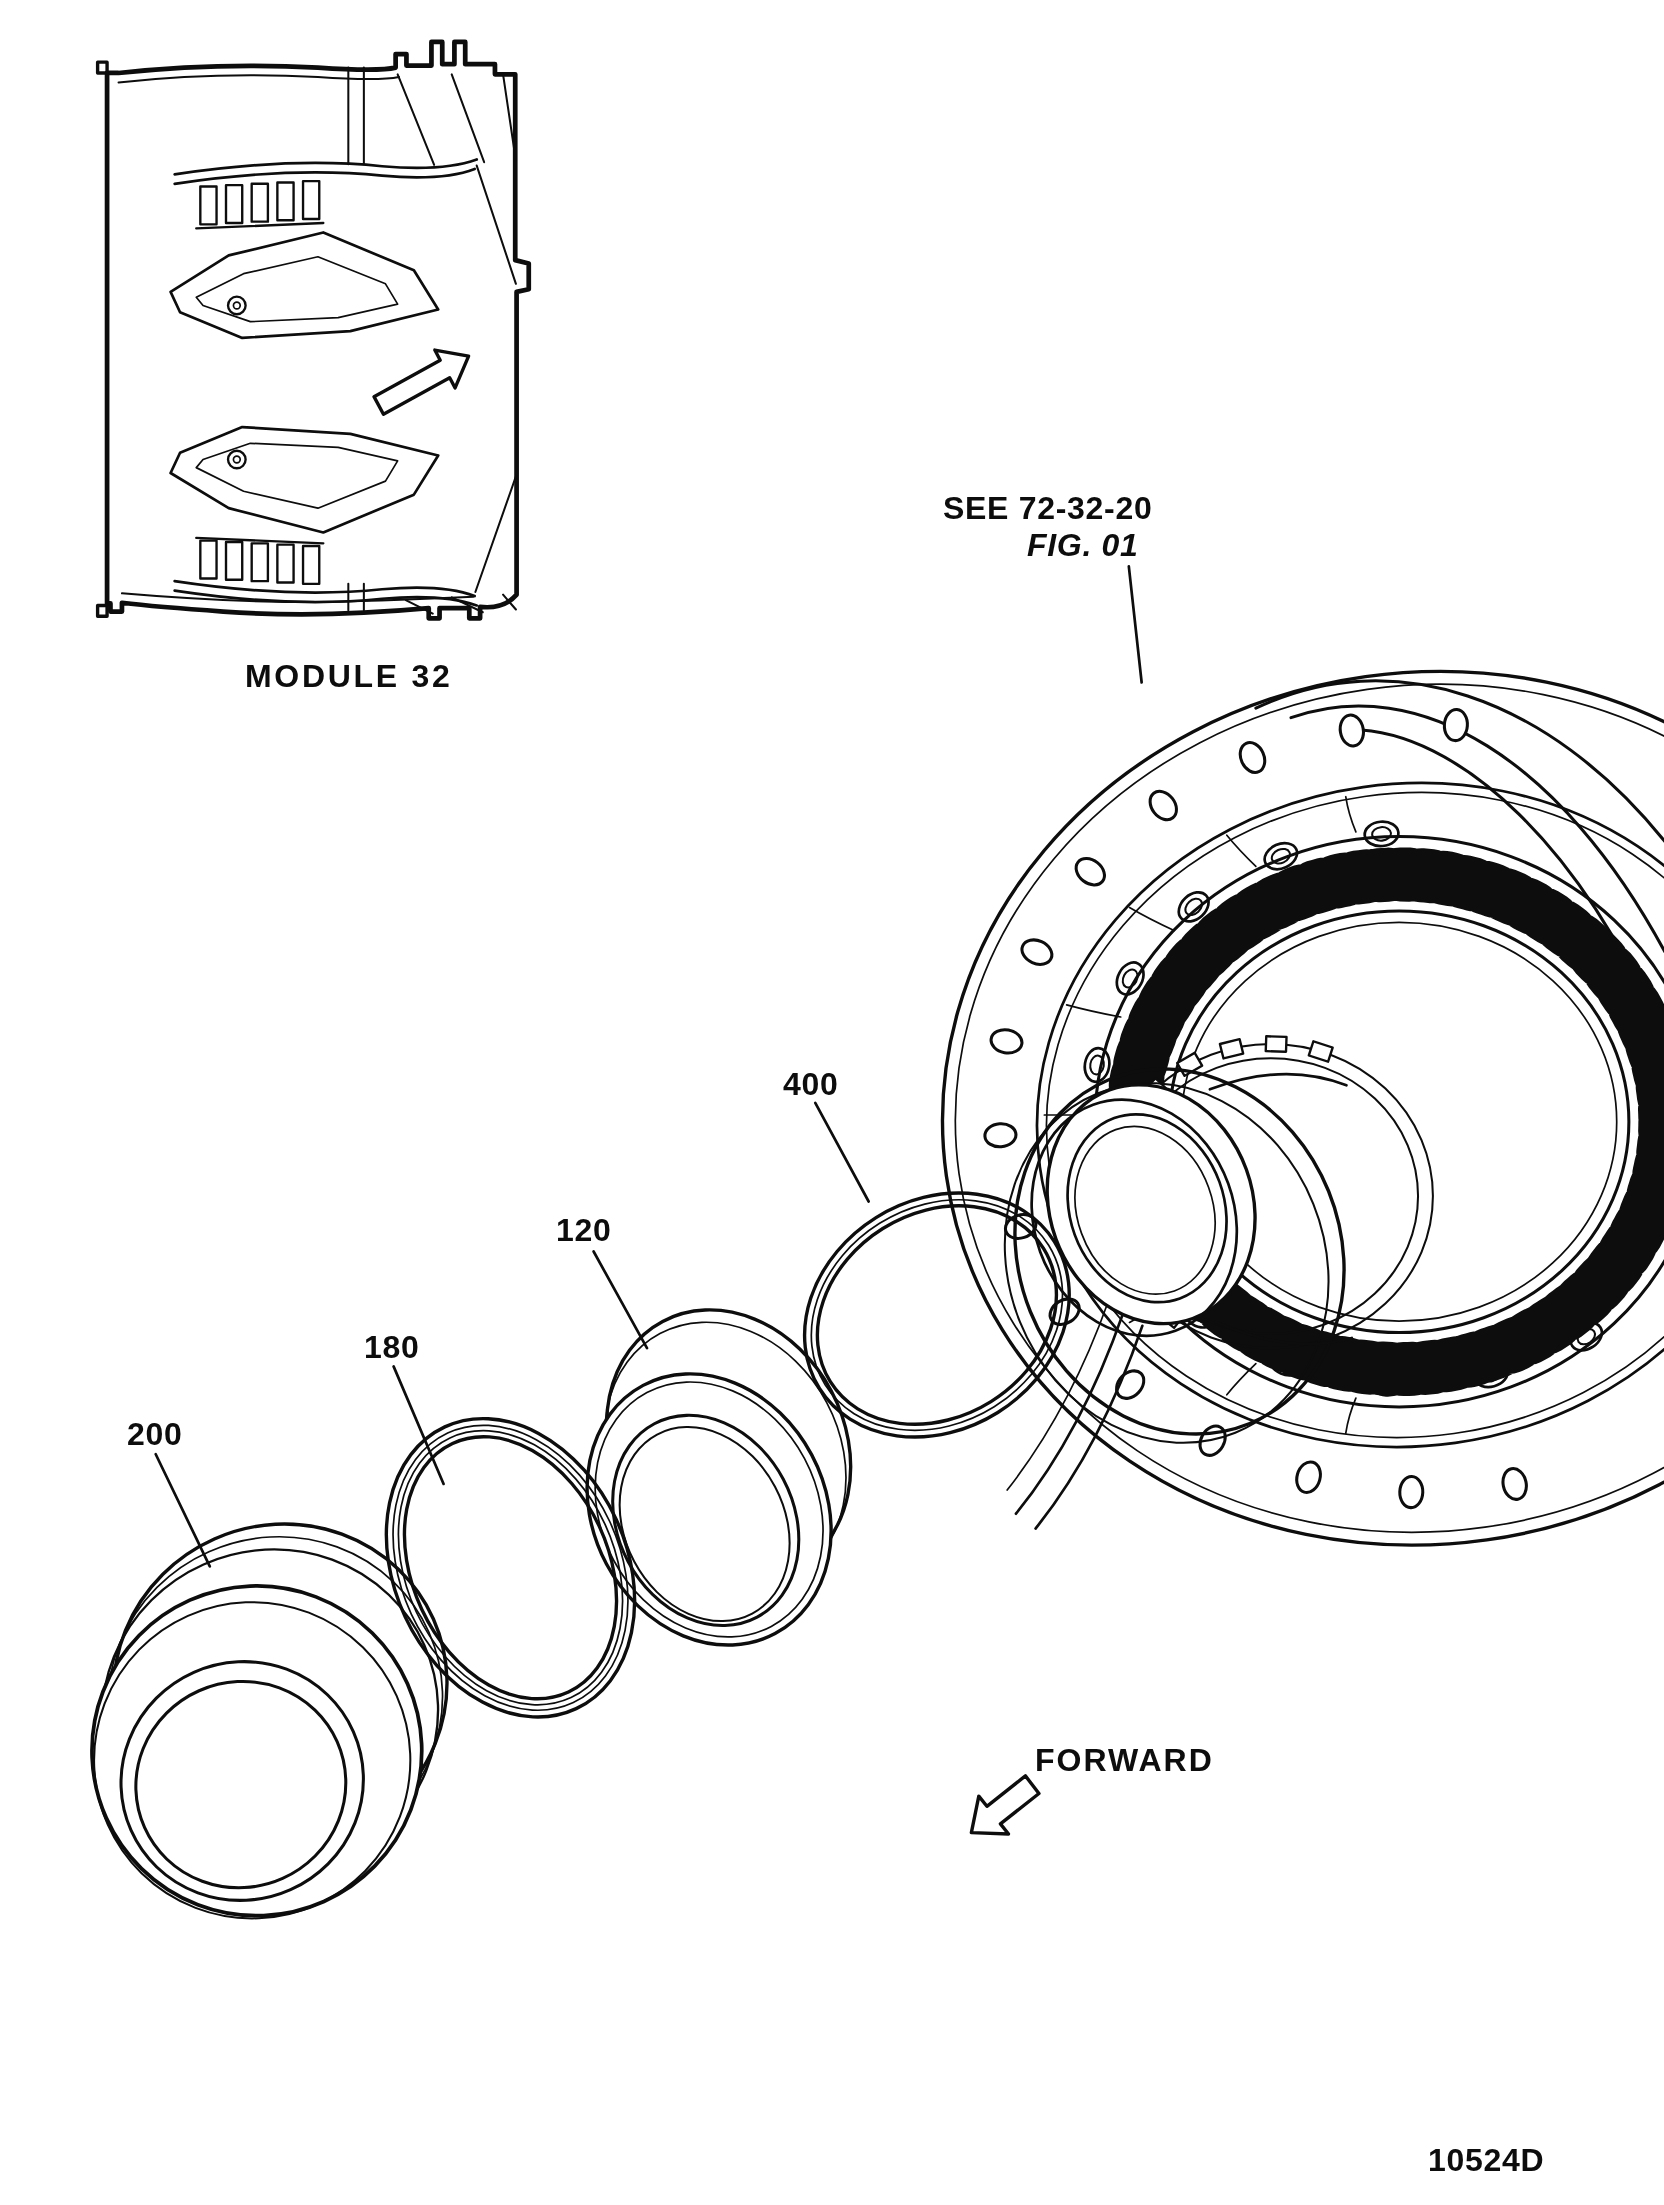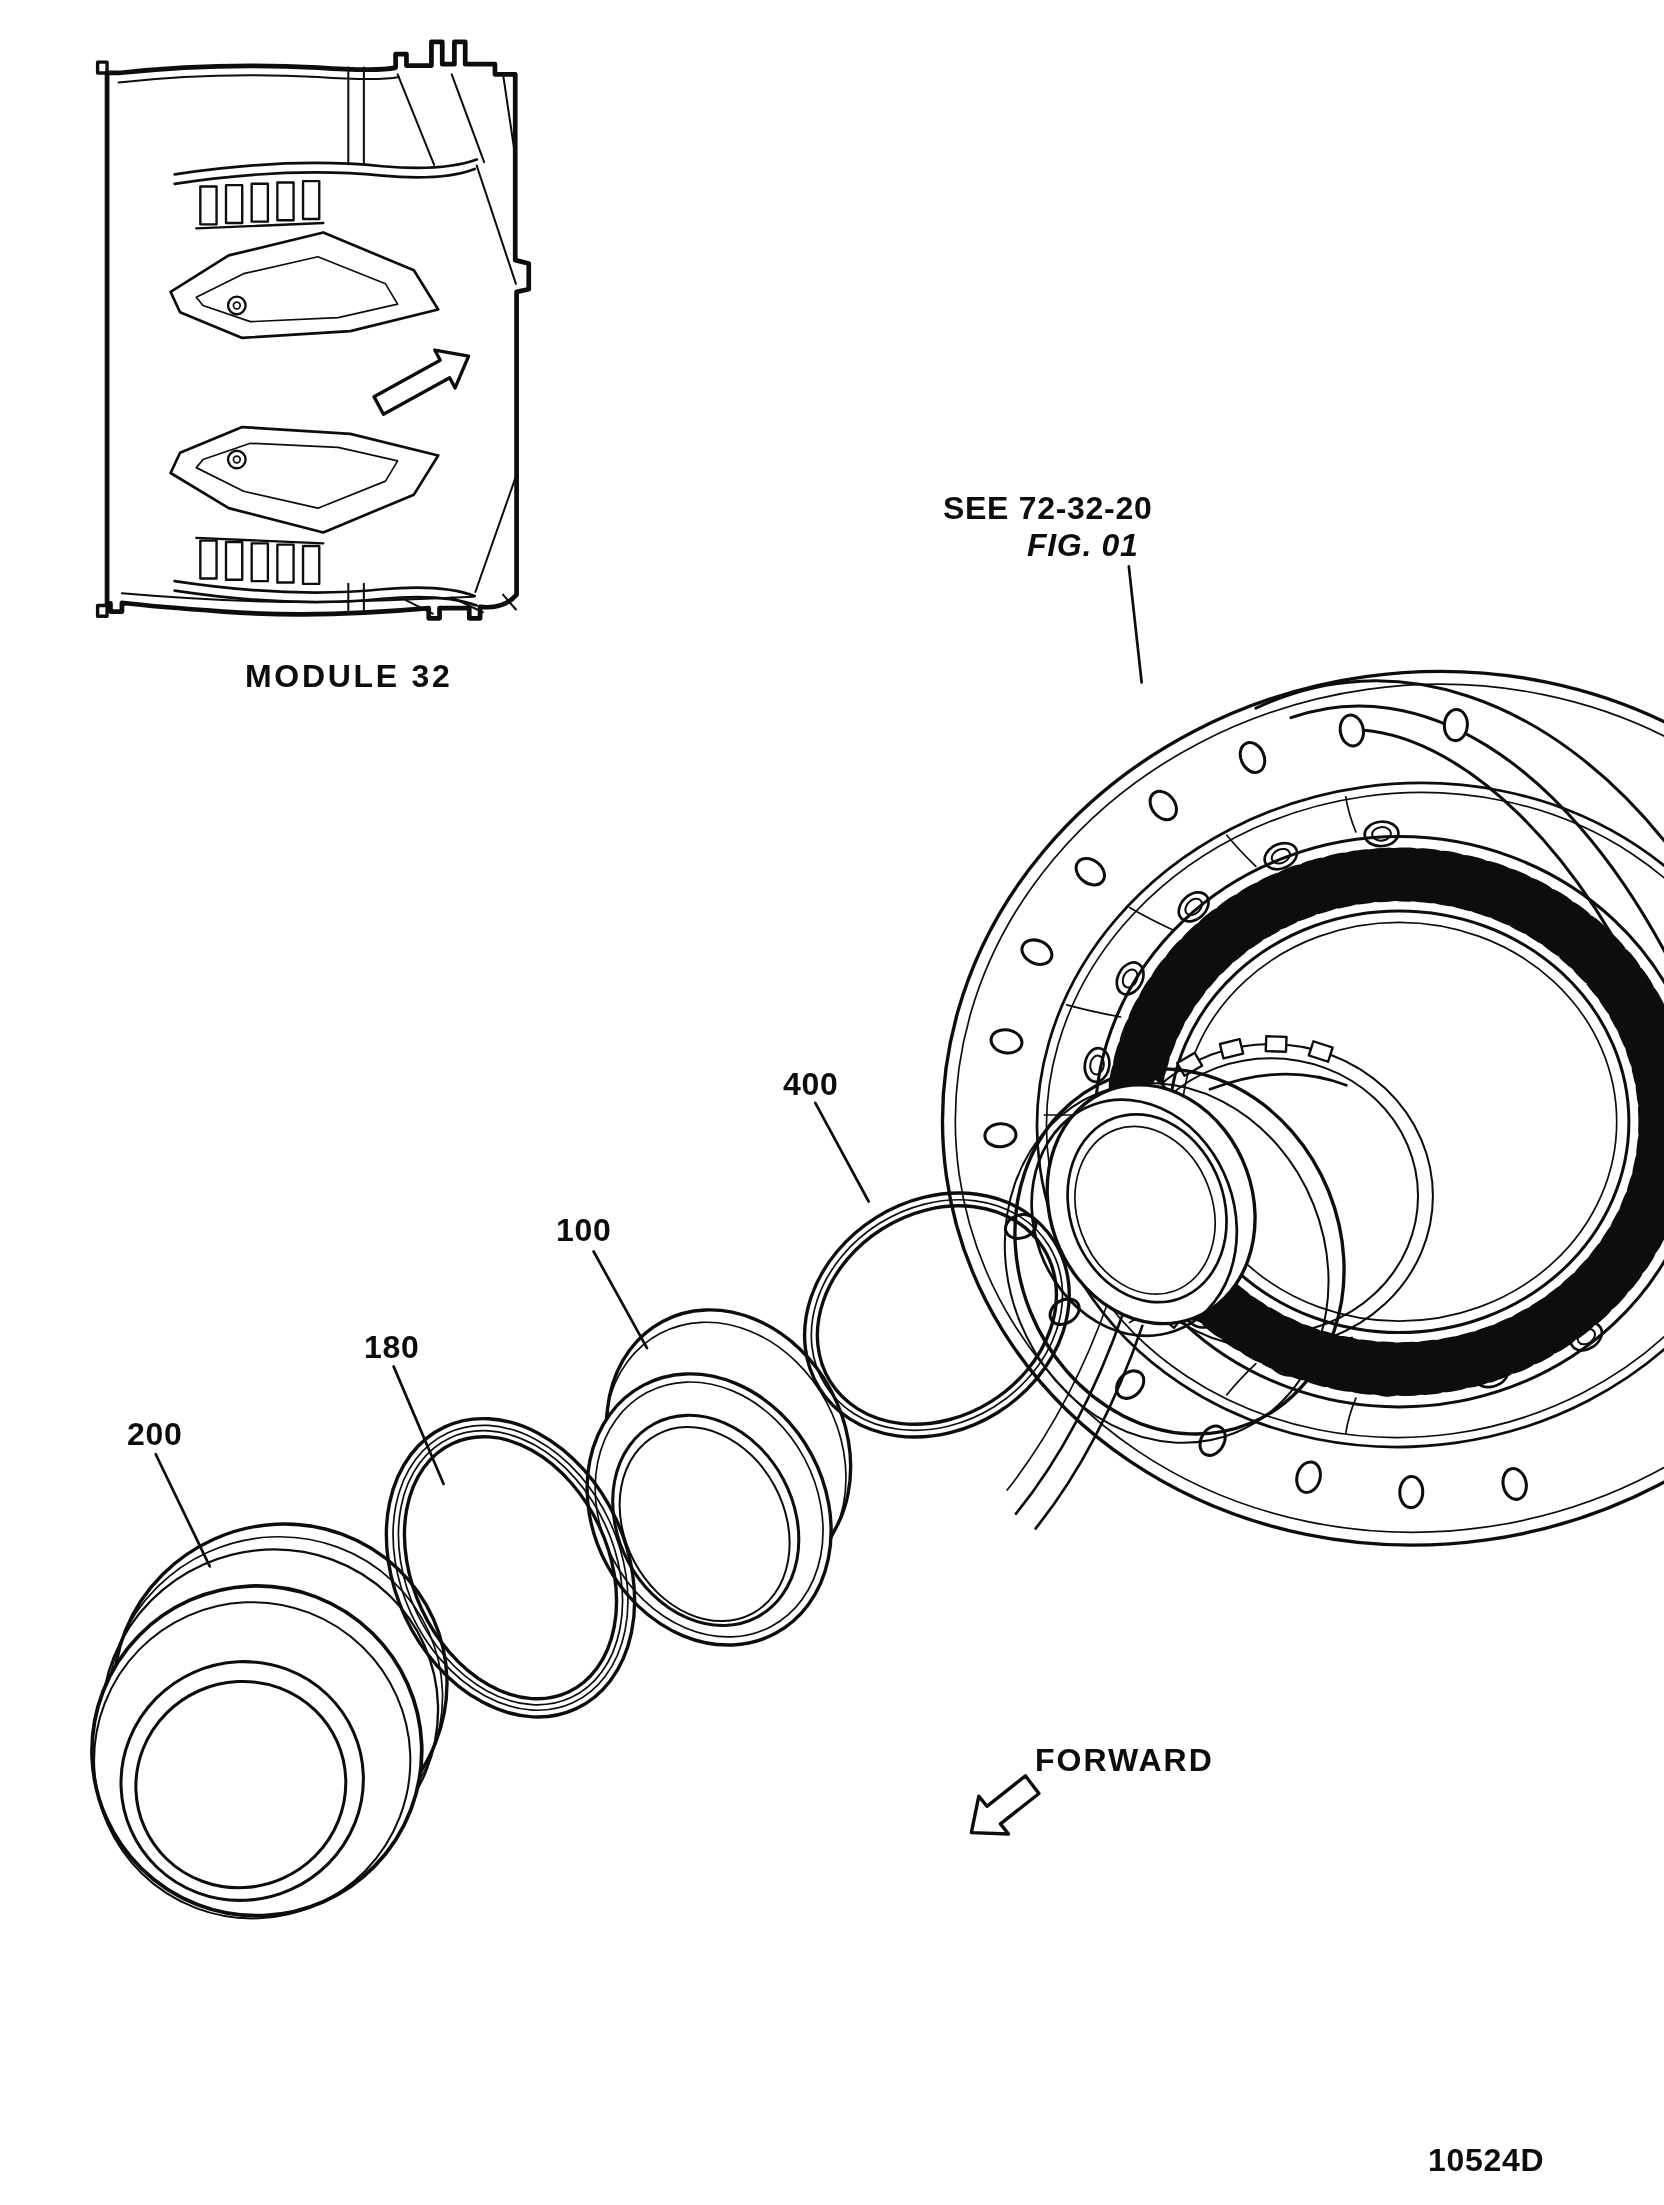--- a/index.html
+++ b/index.html
@@ -261,20 +261,20 @@
     </g>
   </svg>
 
   <div class="lbl caption" style="left:218px;top:660px;margin-left:27px;">MODULE 32</div>
 
   <div class="lbl" style="left:943px;top:492px;">SEE 72-32-20</div>
   <div class="lbl" style="left:1027px;top:529px;font-style:italic;">FIG. 01</div>
 
   <div class="lbl" style="left:127px;top:1418px;">200</div>
   <div class="lbl" style="left:364px;top:1331px;">180</div>
-  <div class="lbl" style="left:556px;top:1214px;">100</div>
+  <div class="lbl" style="left:556px;top:1214px;">120</div>
   <div class="lbl" style="left:783px;top:1068px;">400</div>
 
   <div class="lbl fwd" style="left:1035px;top:1744px;">FORWARD</div>
 
   <div class="lbl" style="left:1428px;top:2144px;">10524D</div>
 </div>
 
 
 </body></html>

